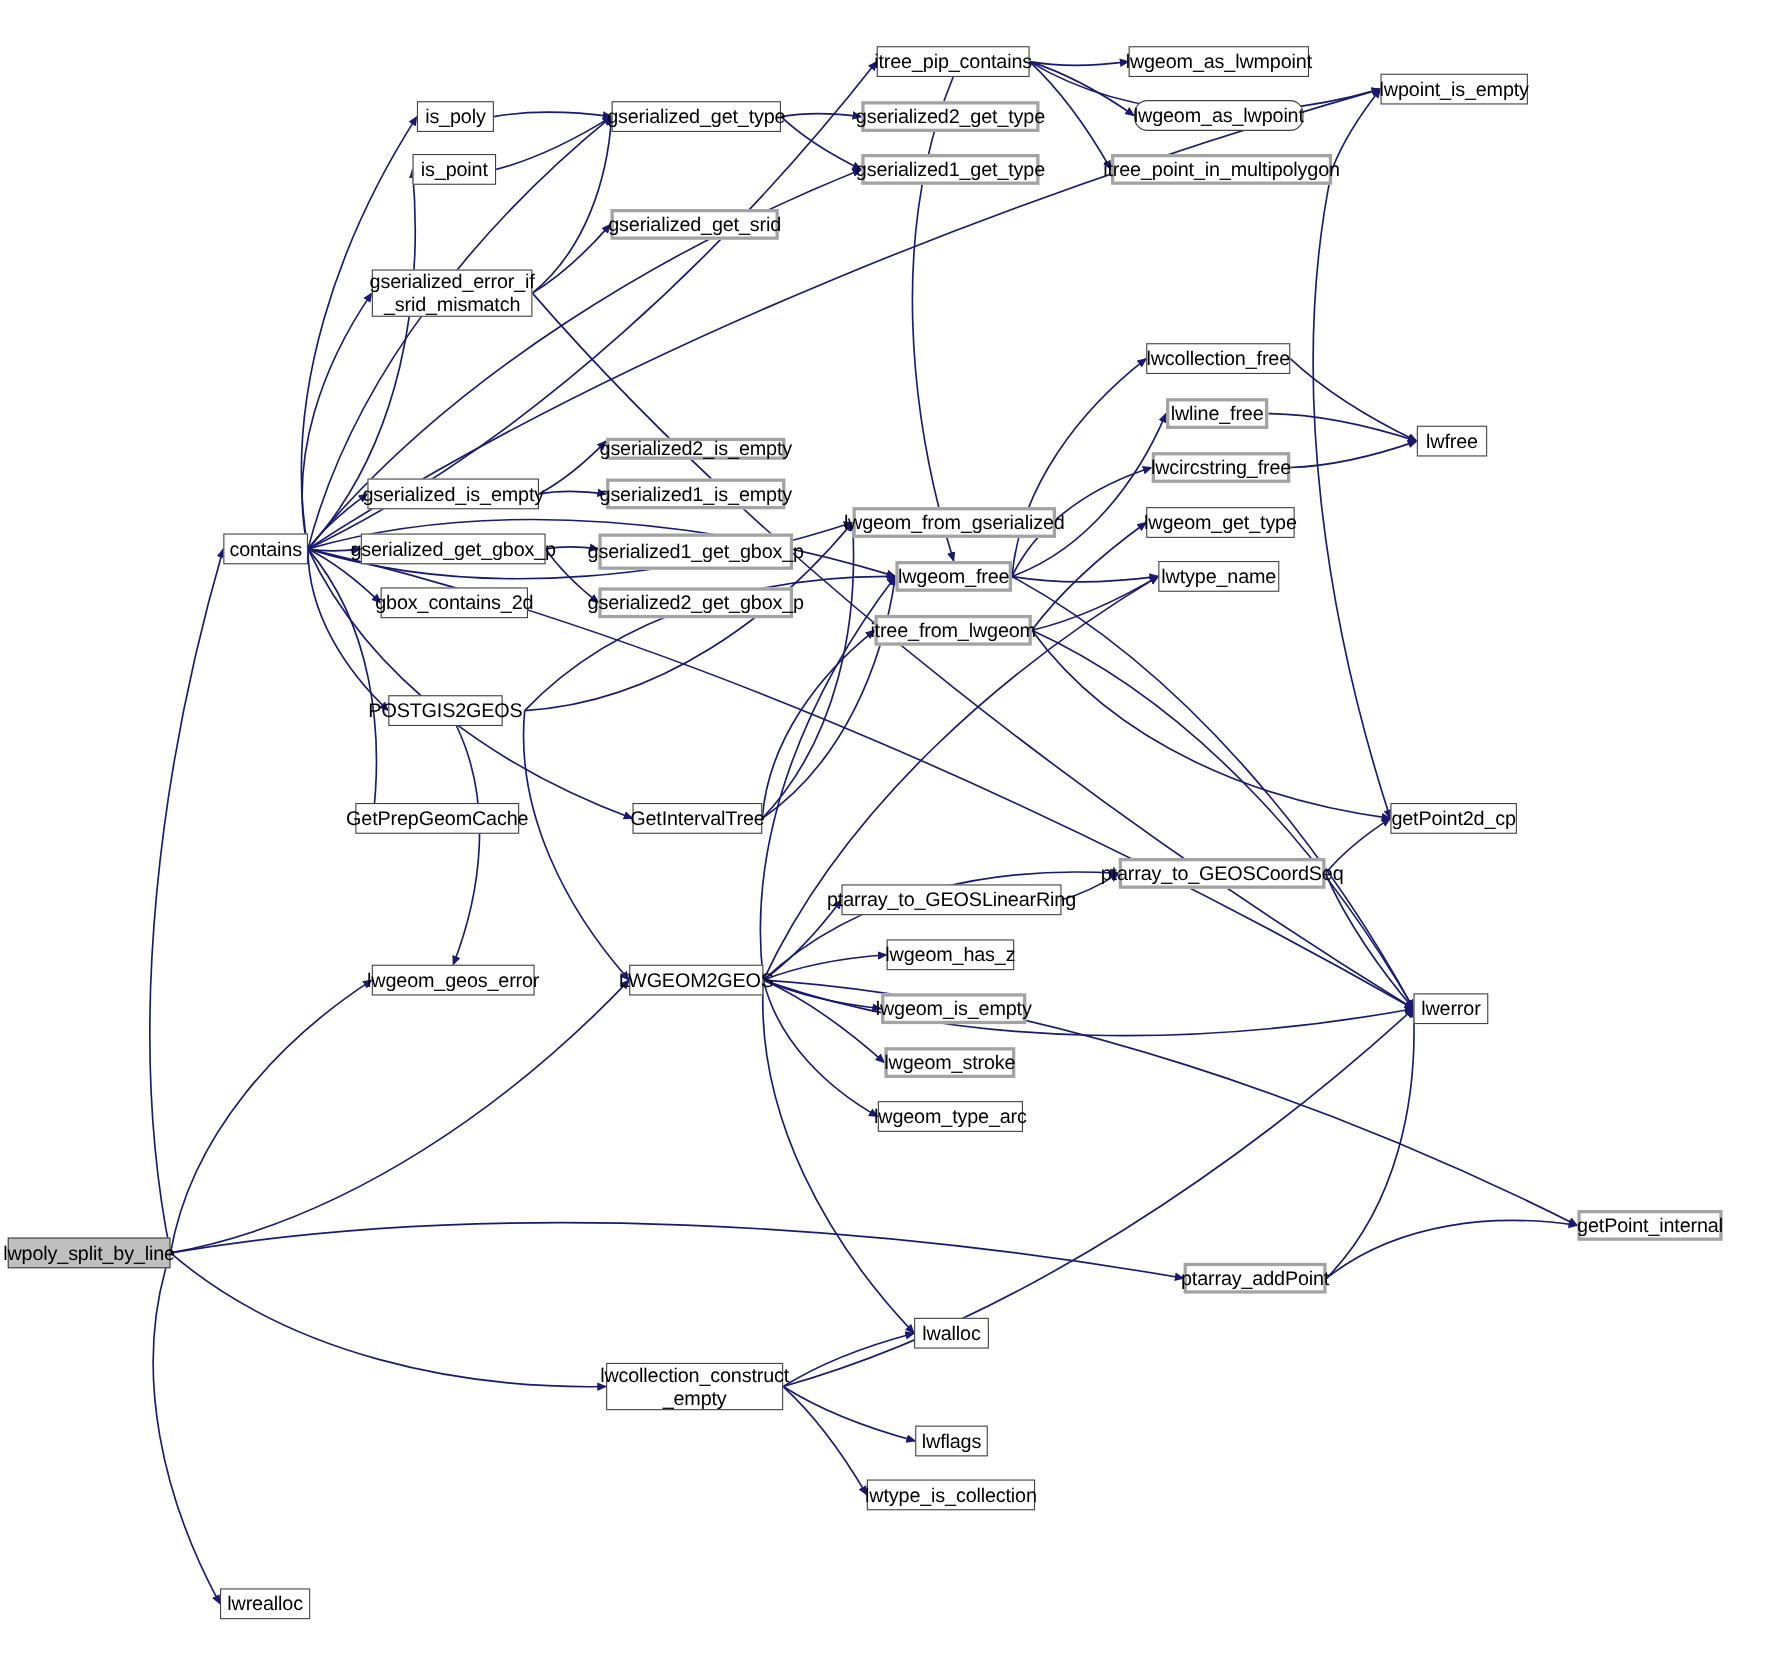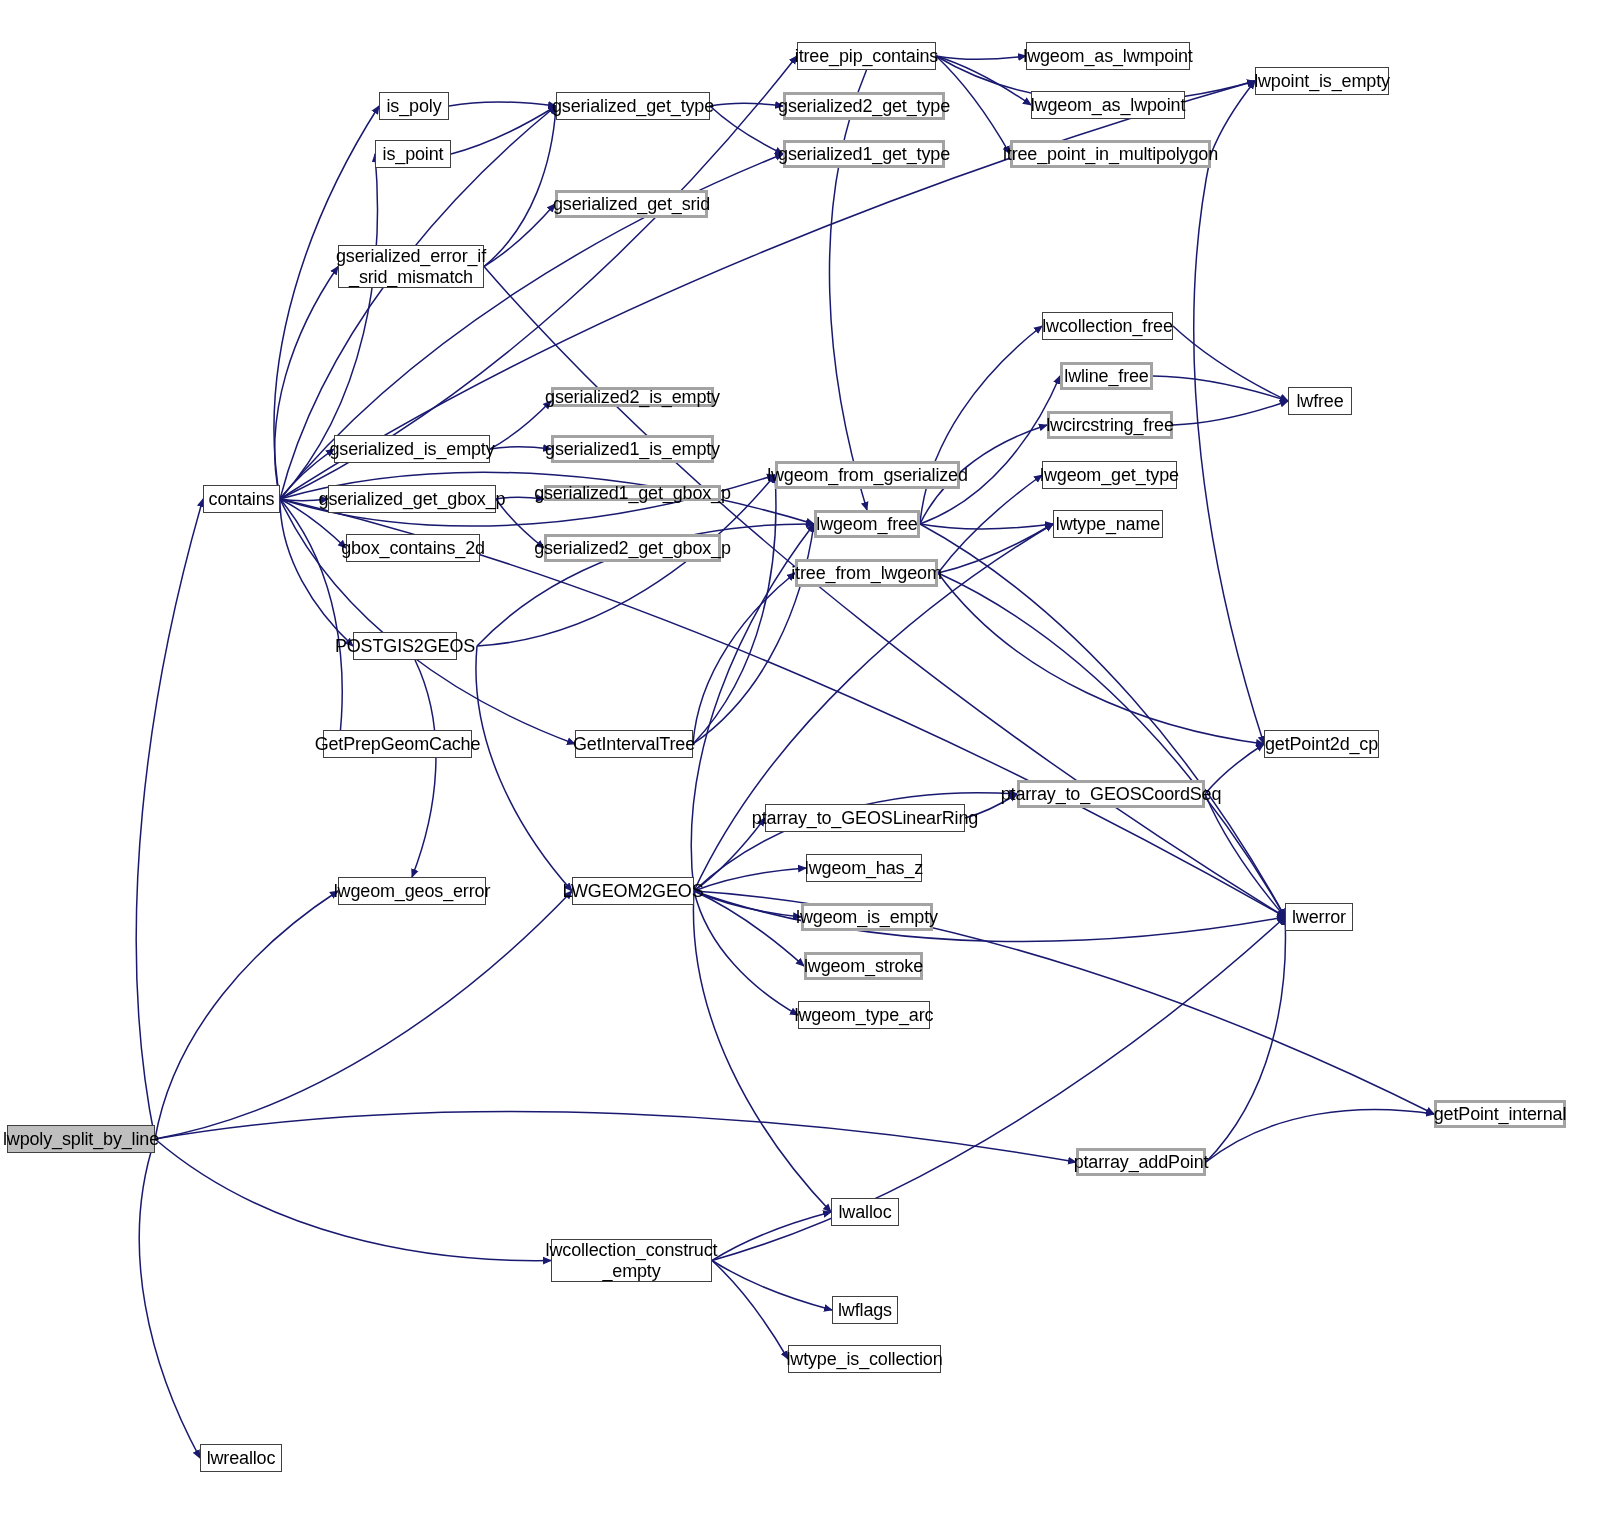--- a/index.html
+++ b/index.html
@@ -105,39 +105,39 @@
         <path d="M712,1260.5 C925.181600818555,1200.32607647462 1133.9751205729883,1054.872253532234 1285,917" marker-end="url(#ah)" stroke="#191970" fill="none" stroke-width="1.5"></path>
       </g>
   </svg>
   <div id="node-layer">
       <div class="node" style="left: 797px; top: 42px; width: 139px; height: 28px;">itree_pip_contains</div>
       <div class="node" style="left: 1026px; top: 42px; width: 164px; height: 28px;">lwgeom_as_lwmpoint</div>
       <div class="node" style="left: 1255px; top: 67px; width: 134px; height: 28px;">lwpoint_is_empty</div>
       <div class="node" style="left: 379px; top: 92px; width: 70px; height: 28px;">is_poly</div>
       <div class="node" style="left: 556px; top: 92px; width: 154px; height: 28px;">gserialized_get_type</div>
       <div class="node red" style="left: 783px; top: 92px; width: 162px; height: 28px;">gserialized2_get_type</div>
-      <div class="node" style="left: 1031px; top: 91px; width: 154px; height: 28px;">lwgeom_as_lwpoint</div>
+      <div class="node" style="left: 1031px; top: 91px; width: 154px; height: 28px; border-radius: 12px;">lwgeom_as_lwpoint</div>
       <div class="node" style="left: 375px; top: 140px; width: 76px; height: 28px;">is_point</div>
       <div class="node red" style="left: 783px; top: 140px; width: 162px; height: 28px;">gserialized1_get_type</div>
       <div class="node red" style="left: 1010px; top: 140px; width: 201px; height: 28px;">itree_point_in_multipolygon</div>
       <div class="node red" style="left: 555px; top: 190px; width: 153px; height: 28px;">gserialized_get_srid</div>
       <div class="node" style="left: 338px; top: 245px; width: 146px; height: 43px;">gserialized_error_if
 _srid_mismatch</div>
       <div class="node" style="left: 1042px; top: 312px; width: 131px; height: 28px;">lwcollection_free</div>
       <div class="node red" style="left: 1060px; top: 362px; width: 93px; height: 28px;">lwline_free</div>
       <div class="node" style="left: 1288px; top: 387px; width: 64px; height: 28px;">lwfree</div>
-      <div class="node red" style="left: 551px; top: 387px; width: 163px; height: 20px;">gserialized2_is_empty</div>
+      <div class="node red" style="left: 551px; top: 398px; width: 163px; height: 20px;">gserialized2_is_empty</div>
       <div class="node red" style="left: 1047px; top: 411px; width: 126px; height: 28px;">lwcircstring_free</div>
       <div class="node" style="left: 334px; top: 435px; width: 156px; height: 28px;">gserialized_is_empty</div>
       <div class="node red" style="left: 551px; top: 435px; width: 163px; height: 28px;">gserialized1_is_empty</div>
       <div class="node red" style="left: 775px; top: 461px; width: 185px; height: 28px;">lwgeom_from_gserialized</div>
       <div class="node" style="left: 1042px; top: 461px; width: 135px; height: 28px;">lwgeom_get_type</div>
       <div class="node" style="left: 203px; top: 485px; width: 77px; height: 28px;">contains</div>
       <div class="node" style="left: 328px; top: 485px; width: 168px; height: 28px;">gserialized_get_gbox_p</div>
-      <div class="node red" style="left: 544px; top: 485px; width: 177px; height: 16px;">gserialized1_get_gbox_p</div>
+      <div class="node red" style="left: 544px; top: 485px; width: 177px; height: 33px;">gserialized1_get_gbox_p</div>
       <div class="node red" style="left: 814px; top: 510px; width: 106px; height: 28px;">lwgeom_free</div>
       <div class="node" style="left: 1053px; top: 510px; width: 110px; height: 28px;">lwtype_name</div>
       <div class="node" style="left: 346px; top: 534px; width: 134px; height: 28px;">gbox_contains_2d</div>
       <div class="node red" style="left: 544px; top: 534px; width: 177px; height: 28px;">gserialized2_get_gbox_p</div>
       <div class="node red" style="left: 795px; top: 559px; width: 143px; height: 28px;">itree_from_lwgeom</div>
       <div class="node" style="left: 353px; top: 632px; width: 104px; height: 28px;">POSTGIS2GEOS</div>
       <div class="node" style="left: 323px; top: 730px; width: 149px; height: 28px;">GetPrepGeomCache</div>
       <div class="node" style="left: 575px; top: 730px; width: 118px; height: 28px;">GetIntervalTree</div>
       <div class="node" style="left: 1264px; top: 730px; width: 115px; height: 28px;">getPoint2d_cp</div>
       <div class="node red" style="left: 1017px; top: 780px; width: 188px; height: 28px;">ptarray_to_GEOSCoordSeq</div>

